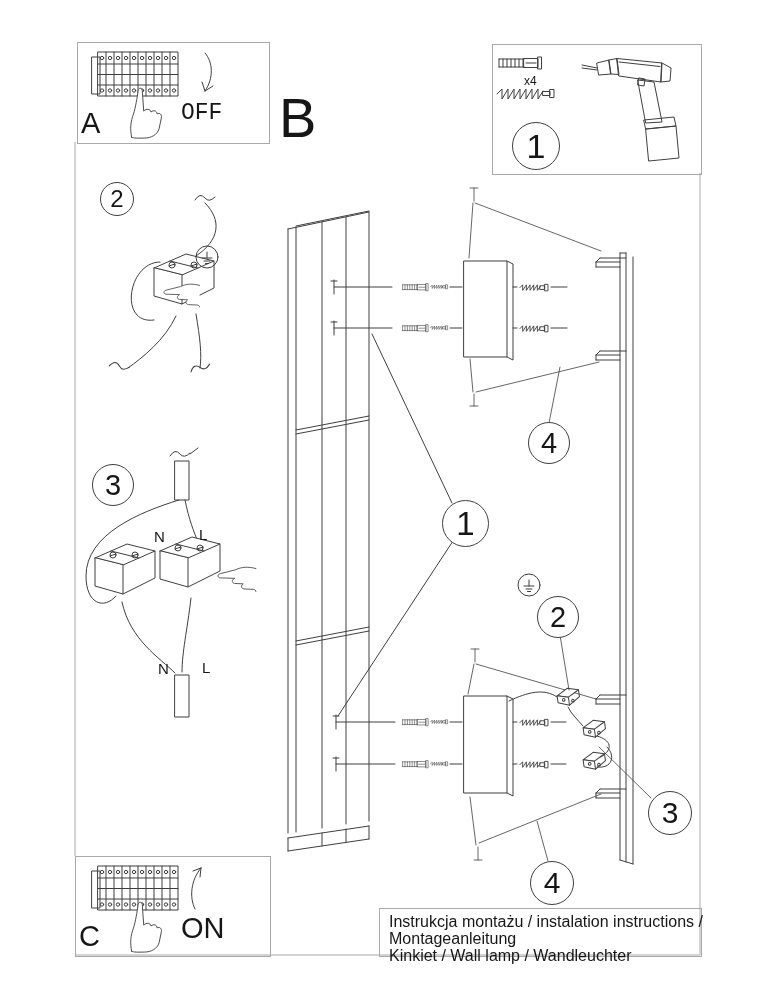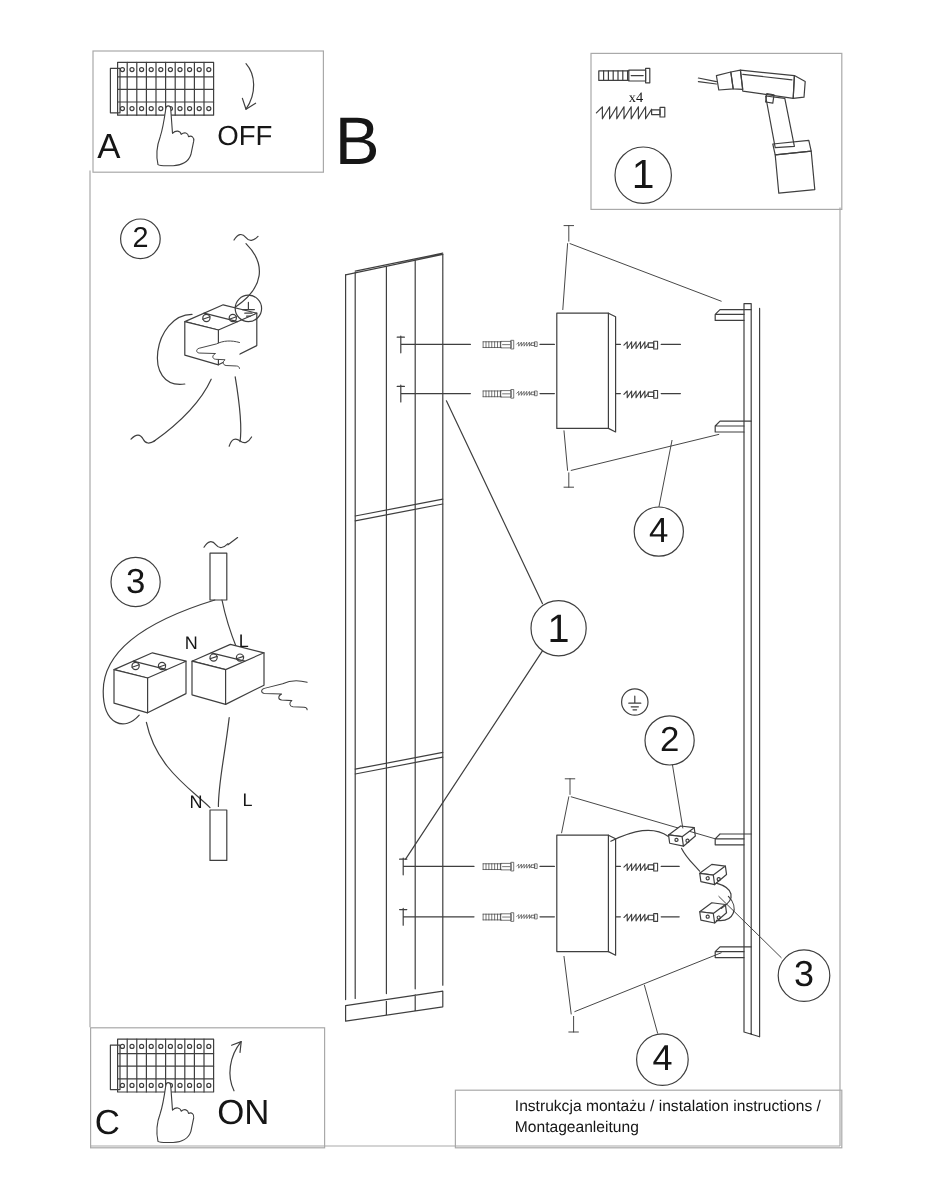--- a/index.html
+++ b/index.html
@@ -9,21 +9,21 @@
   svg.art{position:absolute;left:0;top:0;z-index:1;color:var(--line);}
   svg.art *{fill:none;stroke:currentColor;stroke-width:1;stroke-linecap:round;stroke-linejoin:round;}
   svg.art .fw{fill:#ffffff;}
   svg.art .thin{stroke-width:0.8;}
   svg.art .frameline{stroke:var(--border);stroke-linecap:butt;}
   .frame{position:absolute;border:1px solid var(--border);z-index:2;background:transparent;}
   .lbl{position:absolute;color:var(--text);line-height:1;white-space:nowrap;z-index:4;}
   .callout{position:absolute;border:1.4px solid var(--line);border-radius:50%;background:#fff;
            display:flex;align-items:center;justify-content:center;color:var(--text);z-index:3;}
   .footer-text{position:absolute;left:389px;top:913px;z-index:4;color:var(--text);
-               font-size:13px;line-height:17px;margin-left:40px;}
+               font-size:16px;line-height:17px;}
 </style>
 </head>
 <body>
 
 <div class="page">
 
   <svg class="art" width="774" height="1000" viewBox="0 0 774 1000">
     <defs>
       <g id="breaker">
         <rect x="0" y="5" width="8" height="37"></rect>
@@ -238,37 +238,38 @@
       <path class="thin" d="M599,747 L651,798"></path>
     </g>
   </svg>
 
   <div class="frame" style="left:77px;top:42px;width:191px;height:100px;"></div>
   <div class="frame" style="left:492px;top:44px;width:208px;height:129px;"></div>
   <div class="frame" style="left:75px;top:856px;width:194px;height:99px;"></div>
   <div class="frame" style="left:379px;top:908px;width:321px;height:47px;"></div>
 
   <div class="lbl" style="left:81px;top:109px;font-size:29px;">A</div>
-  <div class="lbl" style="left:181px;top:102px;font-size:23px;">OFF</div>
+  <div class="lbl" style="left:181px;top:102px;font-size:23px;font-family:Liberation Mono, monospace;">OFF</div>
   <div class="lbl" style="left:279px;top:90px;font-size:56px;">B</div>
-  <div class="lbl" style="left:524px;top:75px;font-size:12px;font-family:Liberation Serif, serif;">x4</div>
+  <div class="lbl" style="left:524px;top:75px;font-size:12px;">x4</div>
   <div class="lbl" style="left:79px;top:922px;font-size:29px;">C</div>
   <div class="lbl" style="left:181px;top:914px;font-size:29px;">ON</div>
 
   <div class="lbl" style="left:154px;top:529px;font-size:15px;">N</div>
   <div class="lbl" style="left:199px;top:527px;font-size:15px;">L</div>
   <div class="lbl" style="left:158px;top:661px;font-size:15px;">N</div>
   <div class="lbl" style="left:202px;top:660px;font-size:15px;">L</div>
 
   <div class="callout" style="left:512px;top:122px;width:46px;height:46px;font-size:34px;">1</div>
   <div class="callout" style="left:442px;top:500px;width:45px;height:45px;font-size:33px;">1</div>
   <div class="callout" style="left:100px;top:182px;width:32px;height:32px;font-size:24px;">2</div>
   <div class="callout" style="left:92px;top:464px;width:40px;height:40px;font-size:29px;">3</div>
   <div class="callout" style="left:537px;top:596px;width:40px;height:40px;font-size:29px;">2</div>
   <div class="callout" style="left:648px;top:791px;width:42px;height:42px;font-size:30px;">3</div>
   <div class="callout" style="left:528px;top:422px;width:40px;height:40px;font-size:29px;">4</div>
   <div class="callout" style="left:530px;top:861px;width:42px;height:42px;font-size:30px;">4</div>
 
   <div class="footer-text">
     <div>Instrukcja montażu / instalation instructions / Montageanleitung</div>
+    <div>Kinkiet / Wall lamp / Wandleuchter</div>
   </div>
 
 </div>
 
 </body></html>

